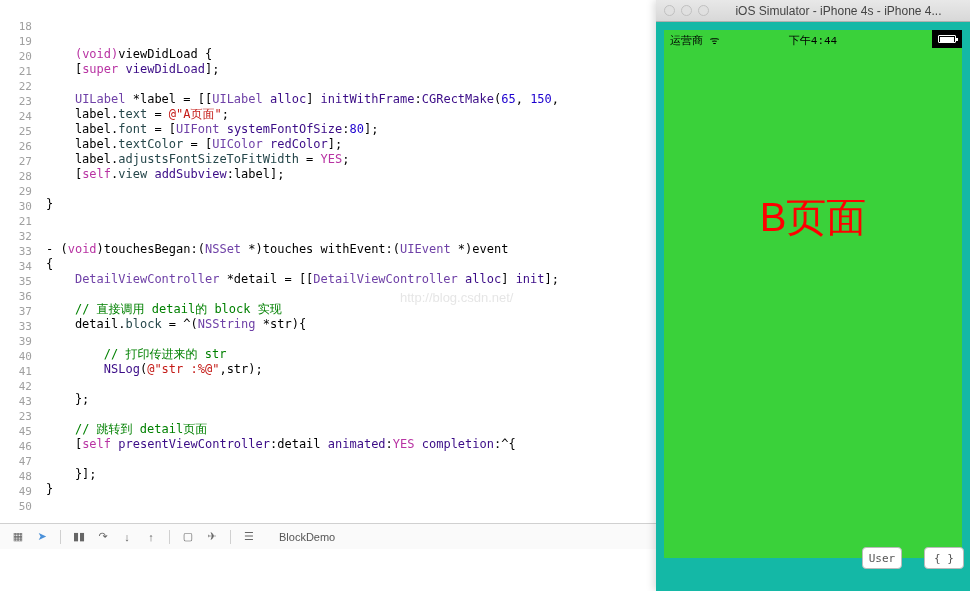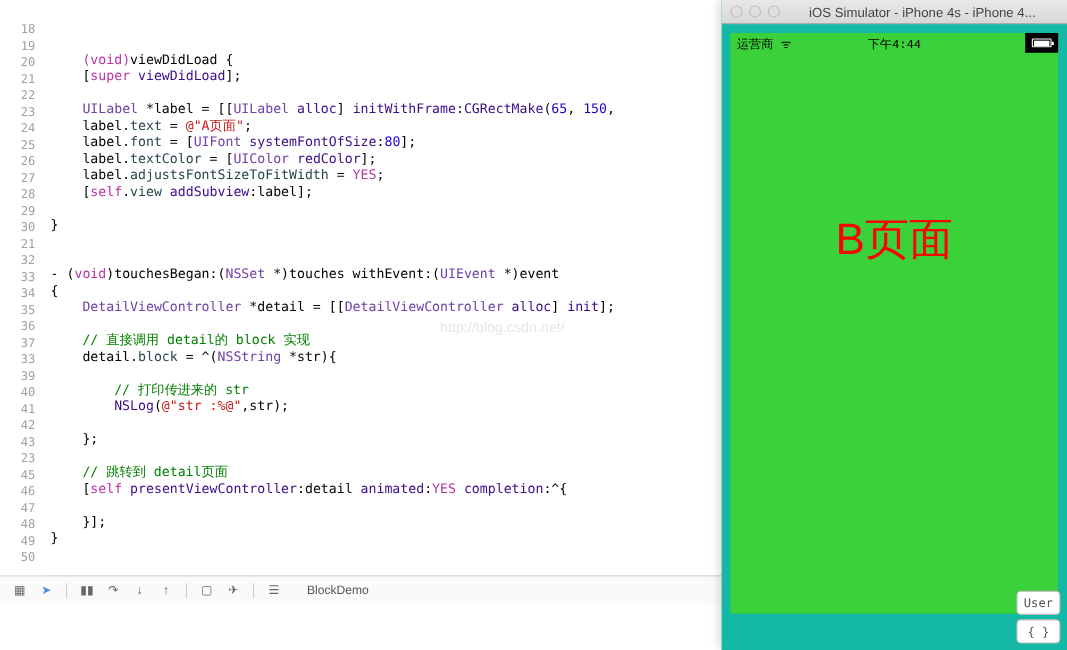--- a/index.html
+++ b/index.html
@@ -26,21 +26,21 @@
 .dot{width:11px;height:11px;border-radius:50%;background:#e0e0e0;border:1px solid #c0c0c0}
 .sim-title-text{flex:1;text-align:center;white-space:nowrap;overflow:hidden;text-overflow:ellipsis}
 .sim-screen{margin:8px;width:298px;height:528px;background:#3ad13a;position:relative}
 .status-bar{height:18px;background:#3ad13a;display:flex;align-items:flex-end;justify-content:space-between;padding:0 6px;font-size:11px;font-family:Liberation Mono, monospace;color:#000}
 .status-right{position:absolute;right:0;top:0;height:18px;background:#000;width:30px;display:flex;align-items:center;justify-content:center}
 .bat{width:18px;height:8px;border:1px solid #fff;border-radius:1px;position:relative}
 .bat::after{content:'';position:absolute;right:-3px;top:2px;width:2px;height:3px;background:#fff}
 .bat-fill{width:14px;height:5px;background:#fff;margin:.5px}
 .big-label{position:absolute;left:50%;top:160px;transform:translateX(-50%);font-size:40px;color:#ff0000;font-family:"Helvetica Neue",Arial,sans-serif;font-weight:400}
 .right-panel{position:absolute;right:0;top:0;width:80px;height:20px;background:#f2f2f2;border-left:1px solid #d0d0d0;font-family:-apple-system,sans-serif;font-size:11px;padding:4px 6px;color:#333}
-.right-bottom{position:absolute;right:6px;bottom:6px;display:flex;flex-direction:column;gap:4px}
+.right-bottom{position:absolute;right:6px;bottom:22px;display:flex;flex-direction:row;gap:22px}
 .rb-btn{width:40px;height:22px;border:1px solid #bbb;border-radius:4px;background:#fff;display:flex;align-items:center;justify-content:center;font-size:11px;color:#555}
 </style>
 </head>
 <body>
 
 <div class="right-panel">
   <span>Identity and</span>
 </div>
 
 <div class="editor">

